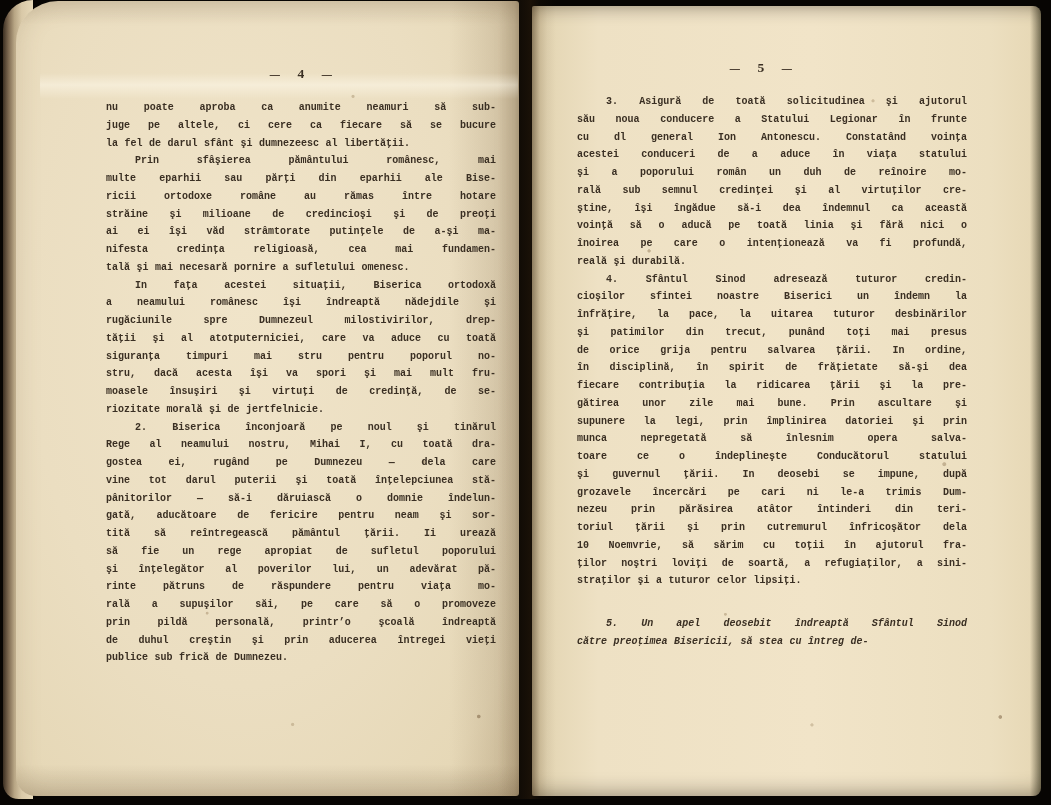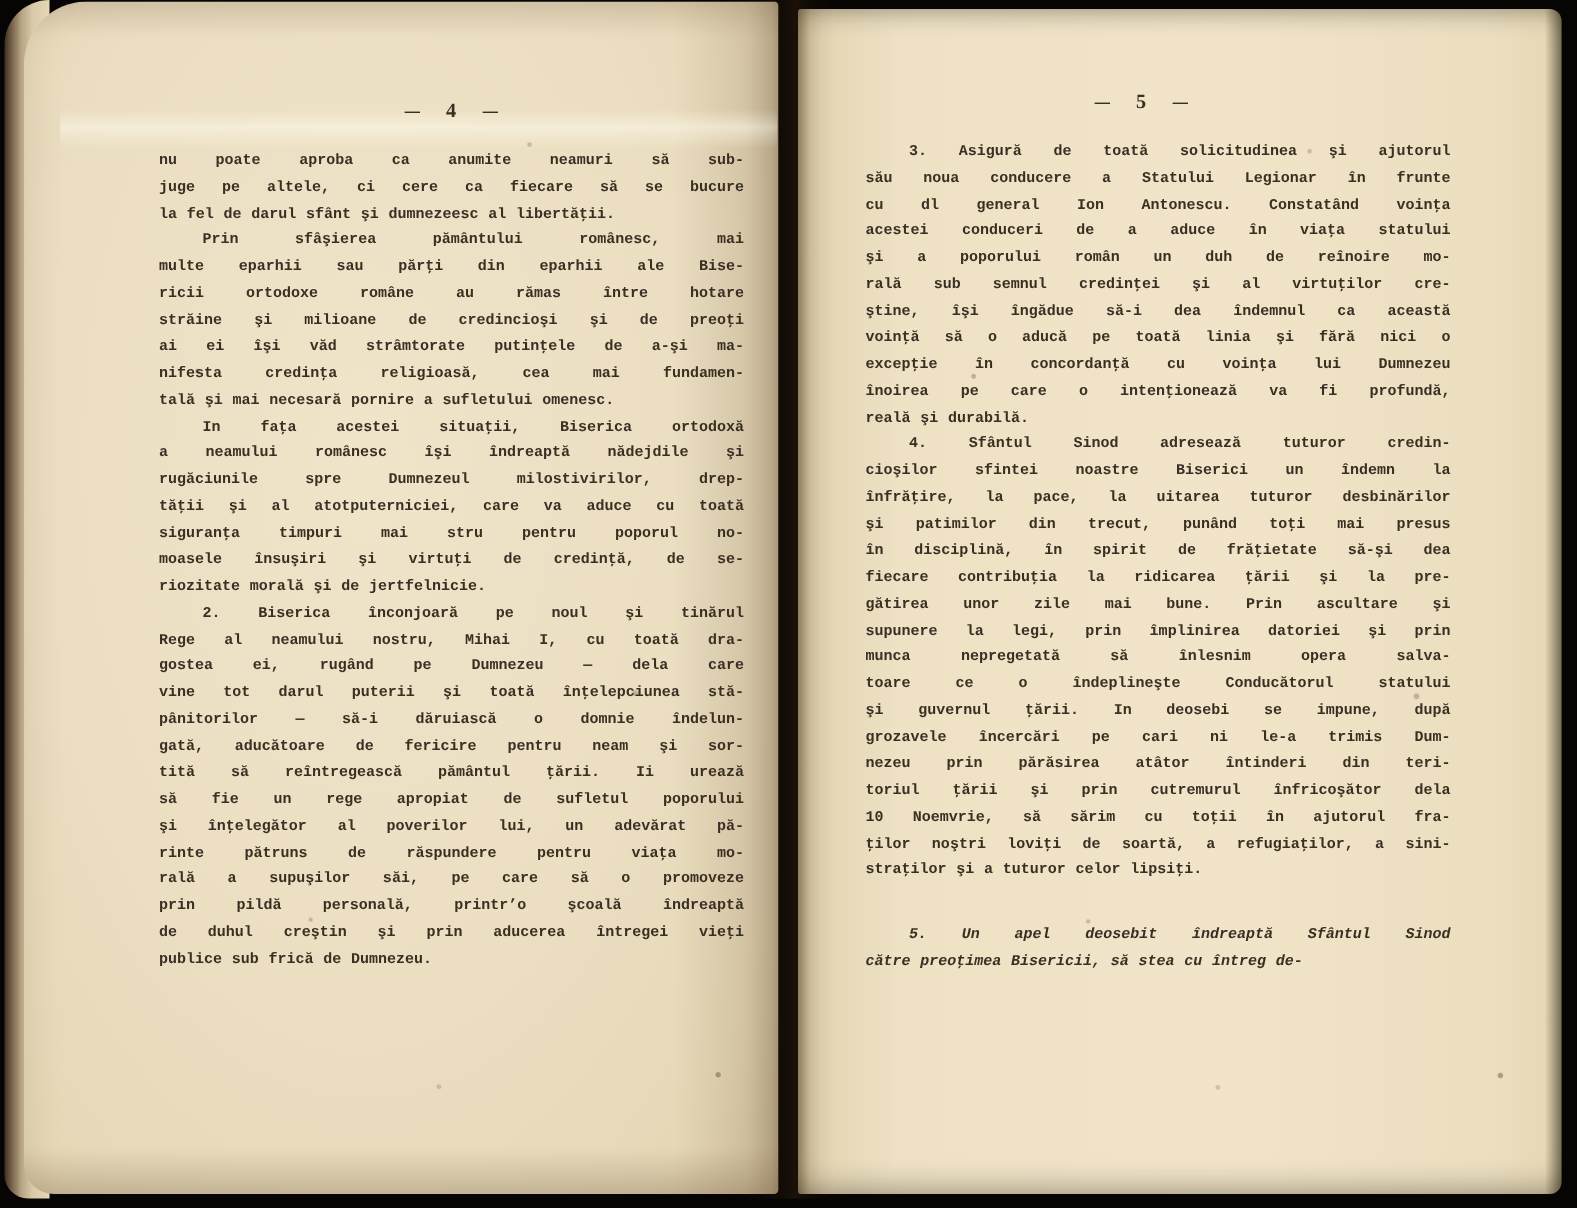--- a/index.html
+++ b/index.html
@@ -126,20 +126,21 @@
         <div class="line">ai ei îşi văd strâmtorate putinţele de a-şi ma-</div>
         <div class="line">nifesta credinţa religioasă, cea mai fundamen-</div>
         <div class="line last">tală şi mai necesară pornire a sufletului omenesc.</div>
       </div>
       <div class="paragraph">
         <div class="line first-indent">In faţa acestei situaţii, Biserica ortodoxă</div>
         <div class="line">a neamului românesc îşi îndreaptă nădejdile şi</div>
         <div class="line">rugăciunile spre Dumnezeul milostivirilor, drep-</div>
         <div class="line">tăţii şi al atotputerniciei, care va aduce cu toată</div>
         <div class="line">siguranţa timpuri mai stru pentru poporul no-</div>
+        <div class="line">stru, dacă acesta îşi va spori şi mai mult fru-</div>
         <div class="line">moasele însuşiri şi virtuţi de credinţă, de se-</div>
         <div class="line last">riozitate morală şi de jertfelnicie.</div>
       </div>
       <div class="paragraph">
         <div class="line first-indent">2. Biserica înconjoară pe noul şi tinărul</div>
         <div class="line">Rege al neamului nostru, Mihai I, cu toată dra-</div>
         <div class="line">gostea ei, rugând pe Dumnezeu — dela care</div>
         <div class="line">vine tot darul puterii şi toată înţelepciunea stă-</div>
         <div class="line">pânitorilor — să-i dăruiască o domnie îndelun-</div>
         <div class="line">gată, aducătoare de fericire pentru neam şi sor-</div>
@@ -162,29 +163,29 @@
   <div class="column column-right">
       <div class="paragraph">
         <div class="line first-indent">3. Asigură de toată solicitudinea şi ajutorul</div>
         <div class="line">său noua conducere a Statului Legionar în frunte</div>
         <div class="line">cu dl general Ion Antonescu. Constatând voinţa</div>
         <div class="line">acestei conduceri de a aduce în viaţa statului</div>
         <div class="line">şi a poporului român un duh de reînoire mo-</div>
         <div class="line">rală sub semnul credinţei şi al virtuţilor cre-</div>
         <div class="line">ştine, îşi îngădue să-i dea îndemnul ca această</div>
         <div class="line">voinţă să o aducă pe toată linia şi fără nici o</div>
-        <div class="line">excepţie în concordanţă cu voinţa lui Dumnezeu</div>
         <div class="line">înoirea pe care o intenţionează va fi profundă,</div>
         <div class="line last">reală şi durabilă.</div>
       </div>
       <div class="paragraph">
         <div class="line first-indent">4. Sfântul Sinod adresează tuturor credin-</div>
         <div class="line">cioşilor sfintei noastre Biserici un îndemn la</div>
         <div class="line">înfrăţire, la pace, la uitarea tuturor desbinărilor</div>
         <div class="line">şi patimilor din trecut, punând toţi mai presus</div>
+        <div class="line">de orice grija pentru salvarea ţării. In ordine,</div>
         <div class="line">în disciplină, în spirit de frăţietate să-şi dea</div>
         <div class="line">fiecare contribuţia la ridicarea ţării şi la pre-</div>
         <div class="line">gătirea unor zile mai bune. Prin ascultare şi</div>
         <div class="line">supunere la legi, prin împlinirea datoriei şi prin</div>
         <div class="line">munca nepregetată să înlesnim opera salva-</div>
         <div class="line">toare ce o îndeplineşte Conducătorul statului</div>
         <div class="line">şi guvernul ţării. In deosebi se impune, după</div>
         <div class="line">grozavele încercări pe cari ni le-a trimis Dum-</div>
         <div class="line">nezeu prin părăsirea atâtor întinderi din teri-</div>
         <div class="line">toriul ţării şi prin cutremurul înfricoşător dela</div>

